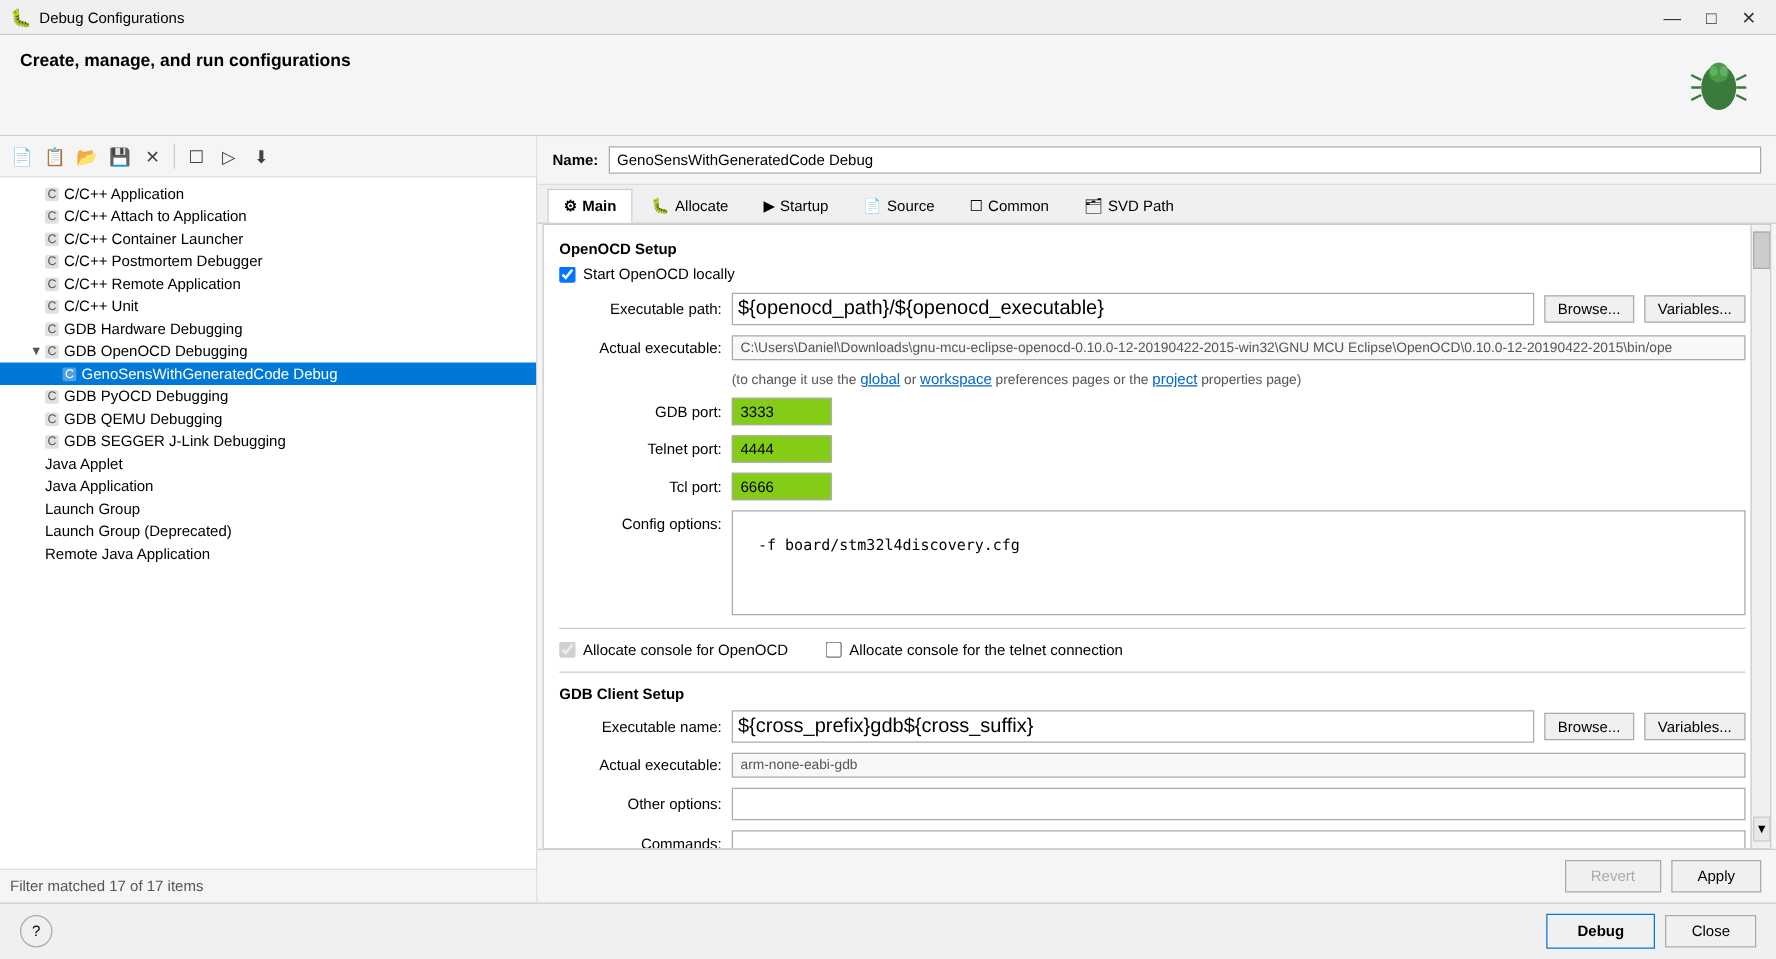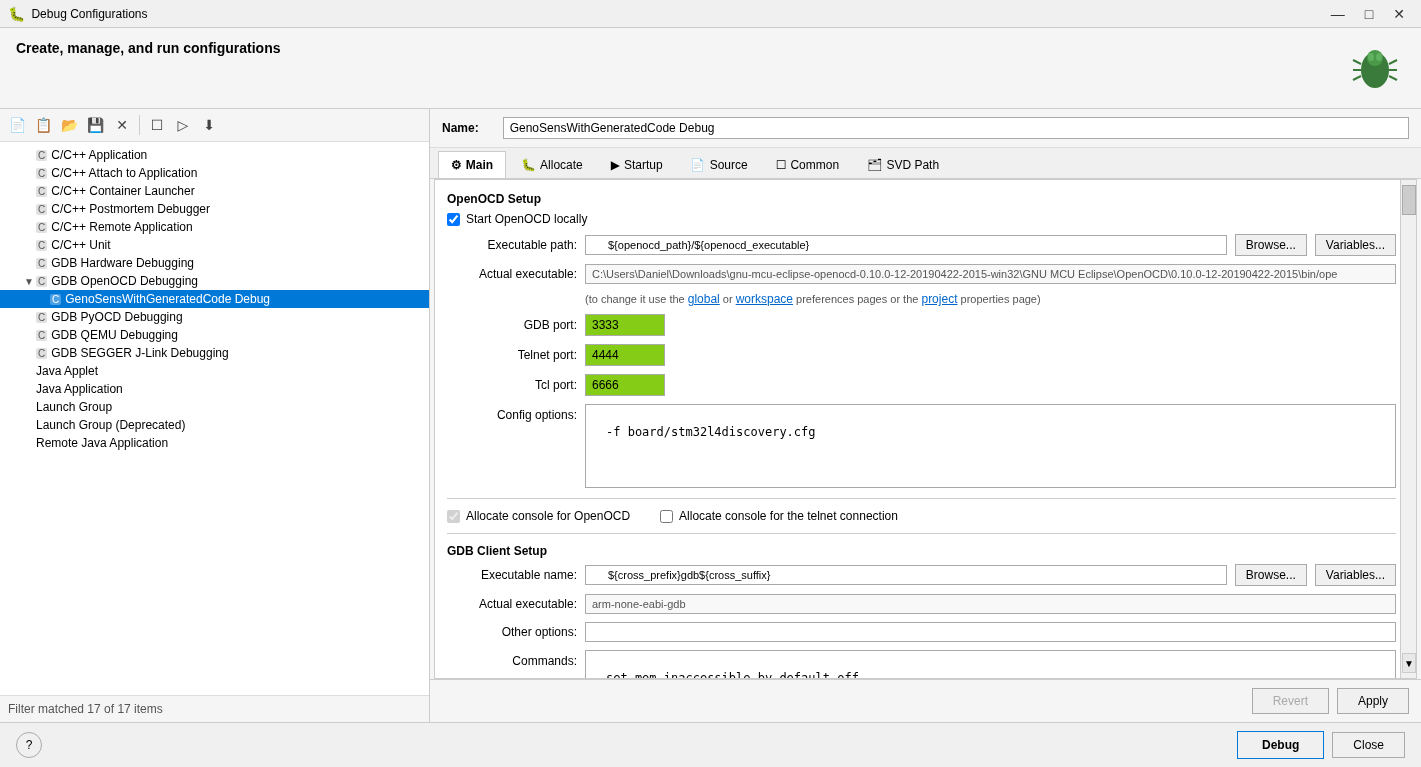--- a/index.html
+++ b/index.html
@@ -120,21 +120,21 @@
       display: flex;
       flex-direction: column;
       background: #f5f5f5;
       overflow: hidden;
     }
 
     .name-row {
       display: flex;
       align-items: center;
       padding: 8px 12px;
-      gap: 24px;
+      gap: 8px;
       background: #f5f5f5;
       border-bottom: 1px solid #ddd;
     }
     .name-label { font-size: 12px; font-weight: bold; }
     .name-input {
       flex: 1;
       padding: 3px 6px;
       border: 1px solid #aaa;
       font-size: 12px;
       background: #fff;
@@ -192,23 +192,23 @@
       gap: 8px;
     }
     .form-label {
       width: 130px;
       text-align: right;
       font-size: 12px;
       flex-shrink: 0;
     }
     .form-input {
       flex: 1;
-      padding: 3px 22px;
+      padding: 3px 4px;
       border: 1px solid #aaa;
-      font-size: 11px;
+      font-size: 16px;
       background: #fff;
     }
     .form-input-short {
       width: 80px;
       padding: 3px 6px;
       border: 1px solid #aaa;
       font-size: 12px;
       background: #84cc16;
     }
     .browse-btn, .variables-btn {
@@ -250,21 +250,21 @@
     }
 
     .allocate-row {
       display: flex;
       align-items: center;
       gap: 30px;
       margin-bottom: 8px;
     }
     .allocate-row .checkbox-item {
       display: flex;
-      align-items: flex-end;
+      align-items: flex-start;
       gap: 6px;
     }
 
     .right-panel-footer {
       display: flex;
       align-items: center;
       justify-content: flex-end;
       padding: 8px 12px;
       gap: 8px;
       background: #f5f5f5;

